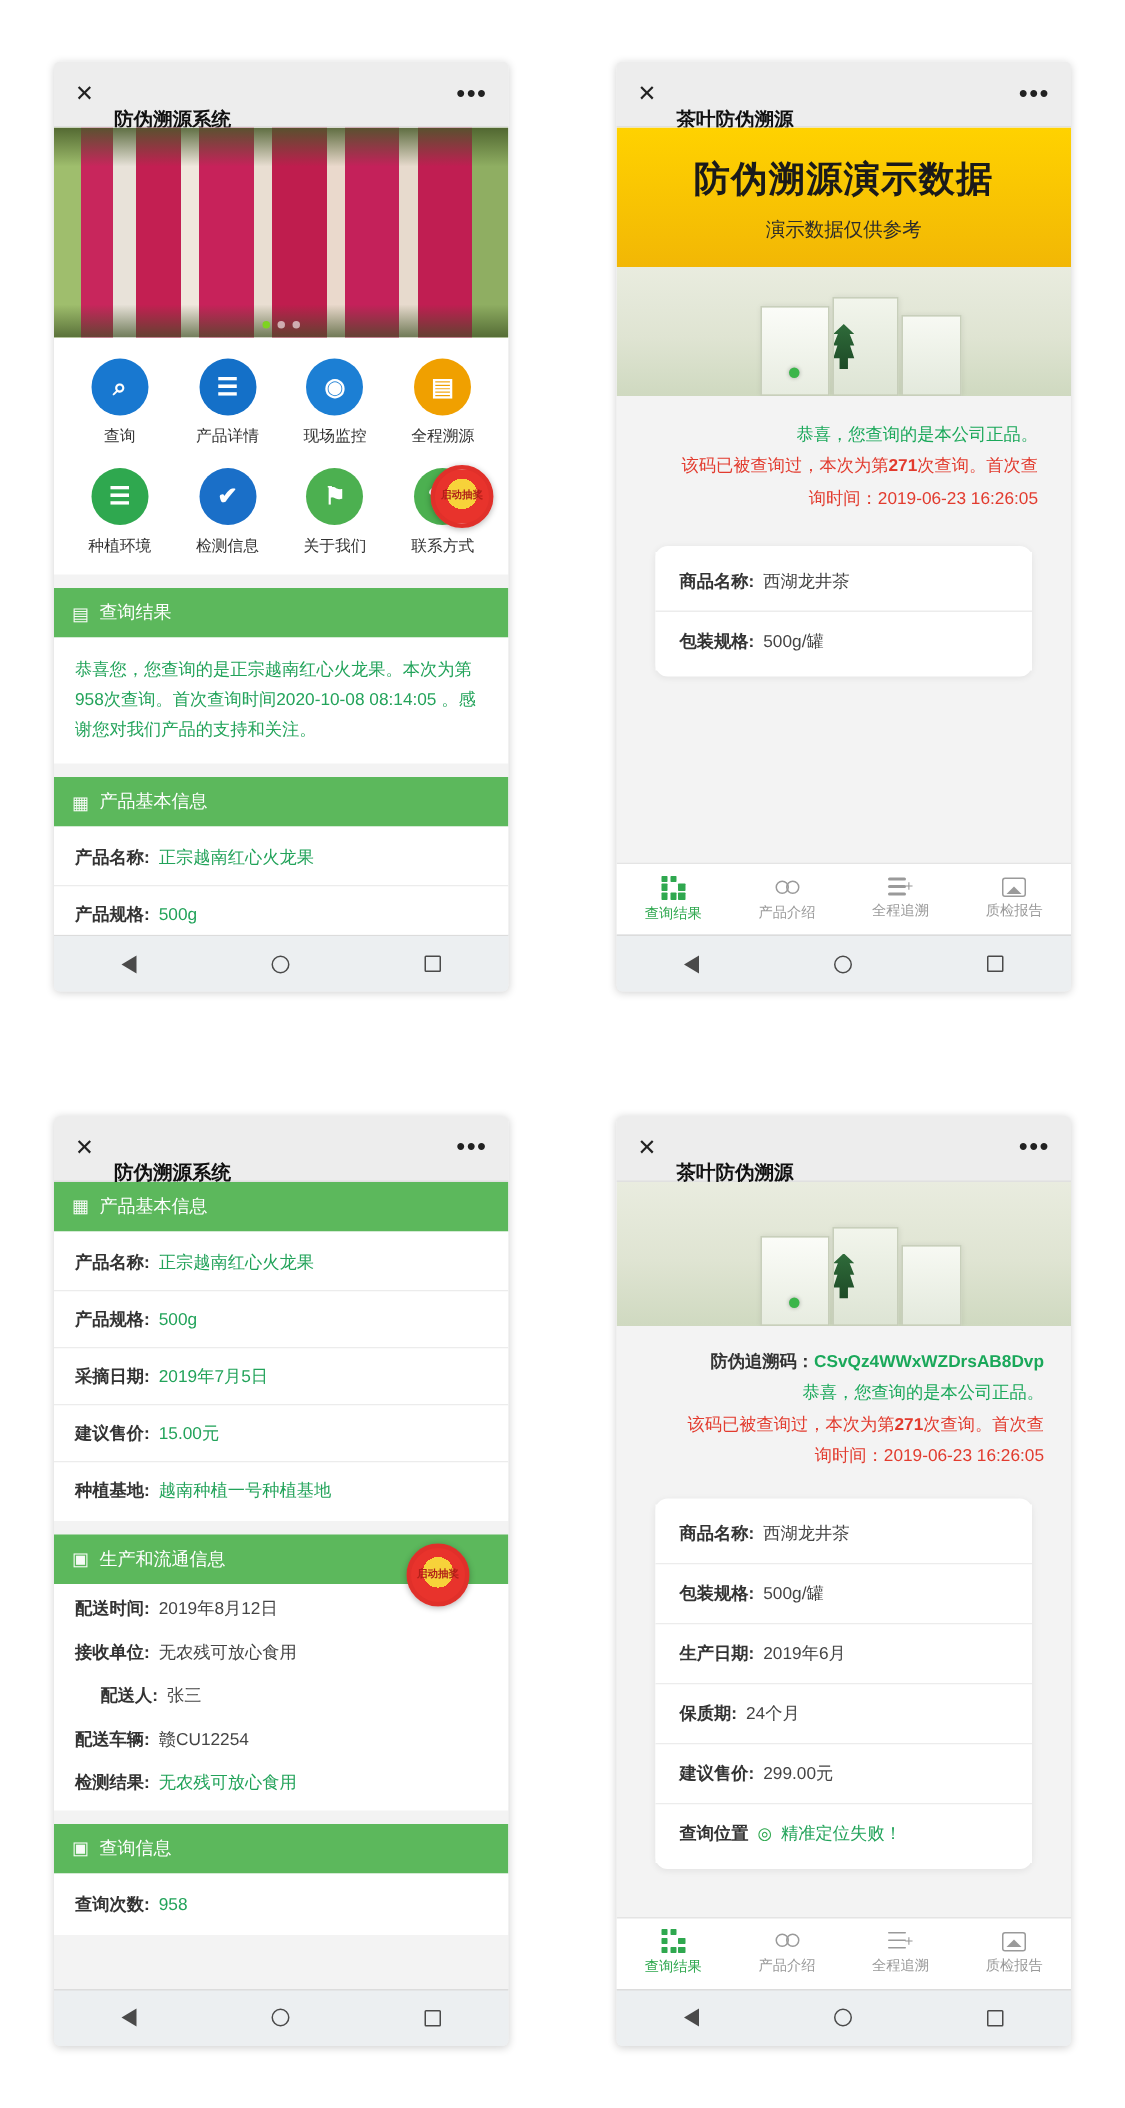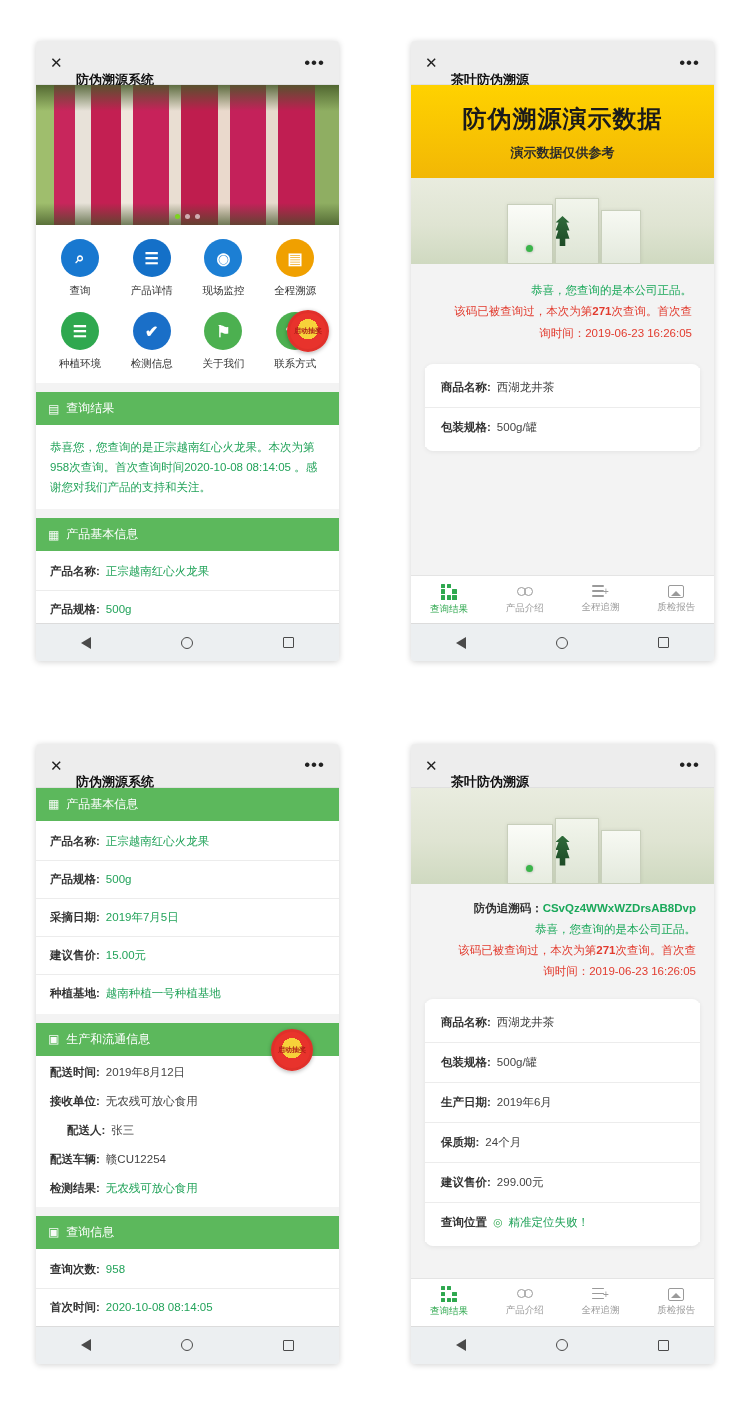--- a/index.html
+++ b/index.html
@@ -200,21 +200,21 @@
   .tea-banner h1 {
     font-size: 24px;
     color: #1a1a1a;
     letter-spacing: 1px;
     font-weight: 900;
   }
   .tea-banner h2 {
     font-size: 13px;
     color: #2b2b2b;
     margin-top: 9px;
-    font-weight: bold;
+    font-weight: normal;
   }
   .tea-photo {
     height: 86px;
     background: linear-gradient(180deg, #e9ecdf 0%, #dfe4d2 55%, #cfd9c0 100%);
     position: relative;
     overflow: hidden;
   }
   .tea-photo.tall { height: 96px; }
   .tea-box {
     position: absolute;
@@ -248,21 +248,21 @@
     padding: 16px 22px 20px;
     background: #f3f3f3;
   }
   .tea-msg .g { color: #1aa85a; }
   .tea-msg .num { color: #e23b2e; font-weight: bold; }
   .tea-msg .code { color: #1aa85a; font-weight: bold; }
 
   .card {
     background: #fff;
     border-radius: 8px;
-    margin: 0 14px;
+    margin: 0 26px;
     padding: 4px 0;
     box-shadow: 0 1px 5px rgba(0,0,0,.07);
   }
   .card .kv { padding: 12px 16px; }
 
   .tabbar {
     height: 48px;
     background: #fff;
     border-top: 1px solid #e4e4e4;
     display: flex;
@@ -565,24 +565,20 @@
 
         <div class="sec-bar">
           <span class="gi">▣</span>
           <span>查询信息</span>
         </div>
         <div class="panel">
           <div class="kv">
             <span class="k">查询次数:</span>
             <span class="v">958</span>
           </div>
-          <div class="kv">
-            <span class="k">首次时间:</span>
-            <span class="v">2020-10-08 08:14:05</span>
-          </div>
 
         </div>
       </div>
       <div class="android-nav">
         <span class="nav-tri"></span>
         <span class="nav-cir"></span>
         <span class="nav-sq"></span>
       </div>
     </div>
   </div>

